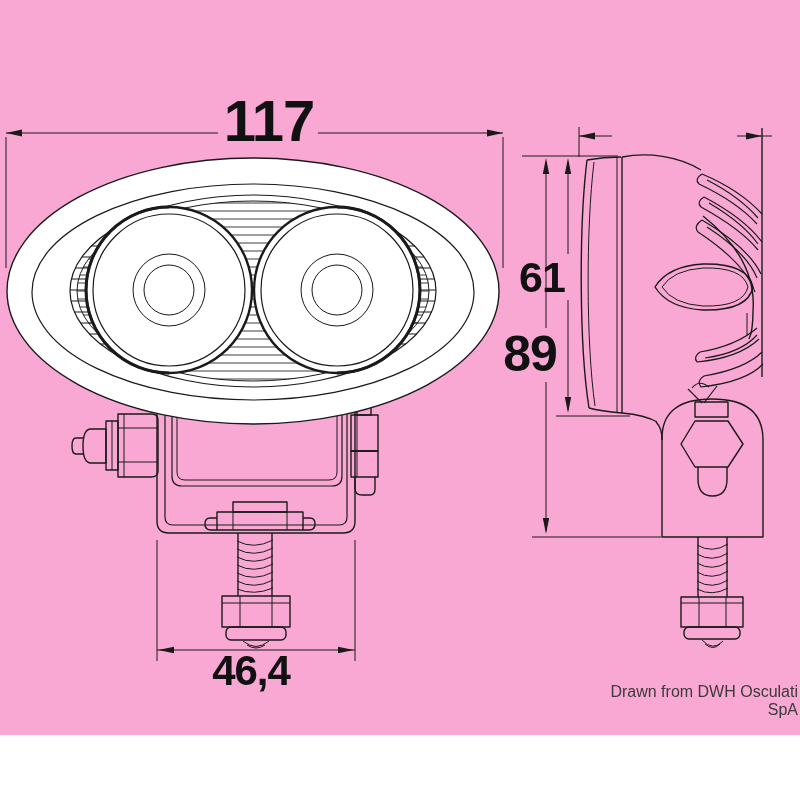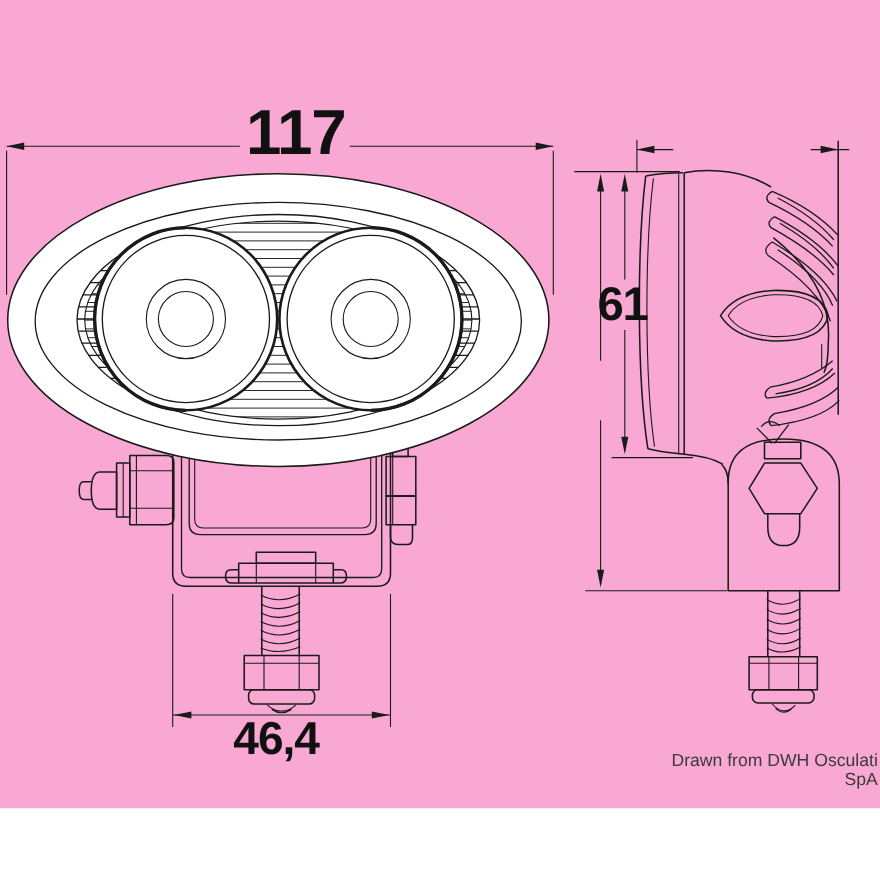--- a/index.html
+++ b/index.html
@@ -12,21 +12,21 @@
   #drawing .hair{stroke-width:.85;}
   #drawing .mid{stroke-width:1.2;}
   #drawing .thick{stroke-width:2.4;}
   #drawing .heavy{stroke-width:3;}
   #drawing .whitefill{fill:#ffffff;}
   #drawing polygon{fill:#1a1a1a;stroke:none;}
   .dim-label{position:absolute;color:#111;font-weight:700;line-height:1;
              text-align:center;letter-spacing:-1px;white-space:nowrap;}
   #dim-front-width{left:207px;top:92px;width:124px;font-size:58px;}
   #dim-side-depth{left:613px;top:94px;width:130px;font-size:44px;}
-  #dim-lens-height{left:536px;top:256px;width:60px;font-size:43px;}
+  #dim-lens-height{left:512px;top:256px;width:60px;font-size:43px;}
   #dim-total-height{left:495px;top:329px;width:70px;font-size:50px;}
   #dim-bracket-width{left:189px;top:650px;width:124px;font-size:42px;}
   #caption{position:absolute;left:600px;top:683px;width:198px;text-align:right;
            font-size:16px;color:#3a3a3a;font-weight:400;letter-spacing:0;}
 </style>
 </head>
 <body>
 
 <div id="stage">
 
@@ -197,17 +197,18 @@
     <polygon points="546,534 542.8,518 549.2,518"></polygon>
 
     <path class="thin" d="M157,540 V661 M355,540 V661 M157,650 H355"></path>
     <polygon points="158,650 174,646.8 174,653.2"></polygon>
     <polygon points="354,650 338,646.8 338,653.2"></polygon>
   </g>
 </svg>
 
 <div id="dim-front-width" class="dim-label">117</div>
 <div id="dim-lens-height" class="dim-label">61</div>
+<div id="dim-total-height" class="dim-label">89</div>
 <div id="dim-bracket-width" class="dim-label">46,4</div>
 
 <div id="caption">Drawn from DWH Osculati SpA</div>
 
 </div>
 
 </body></html>

